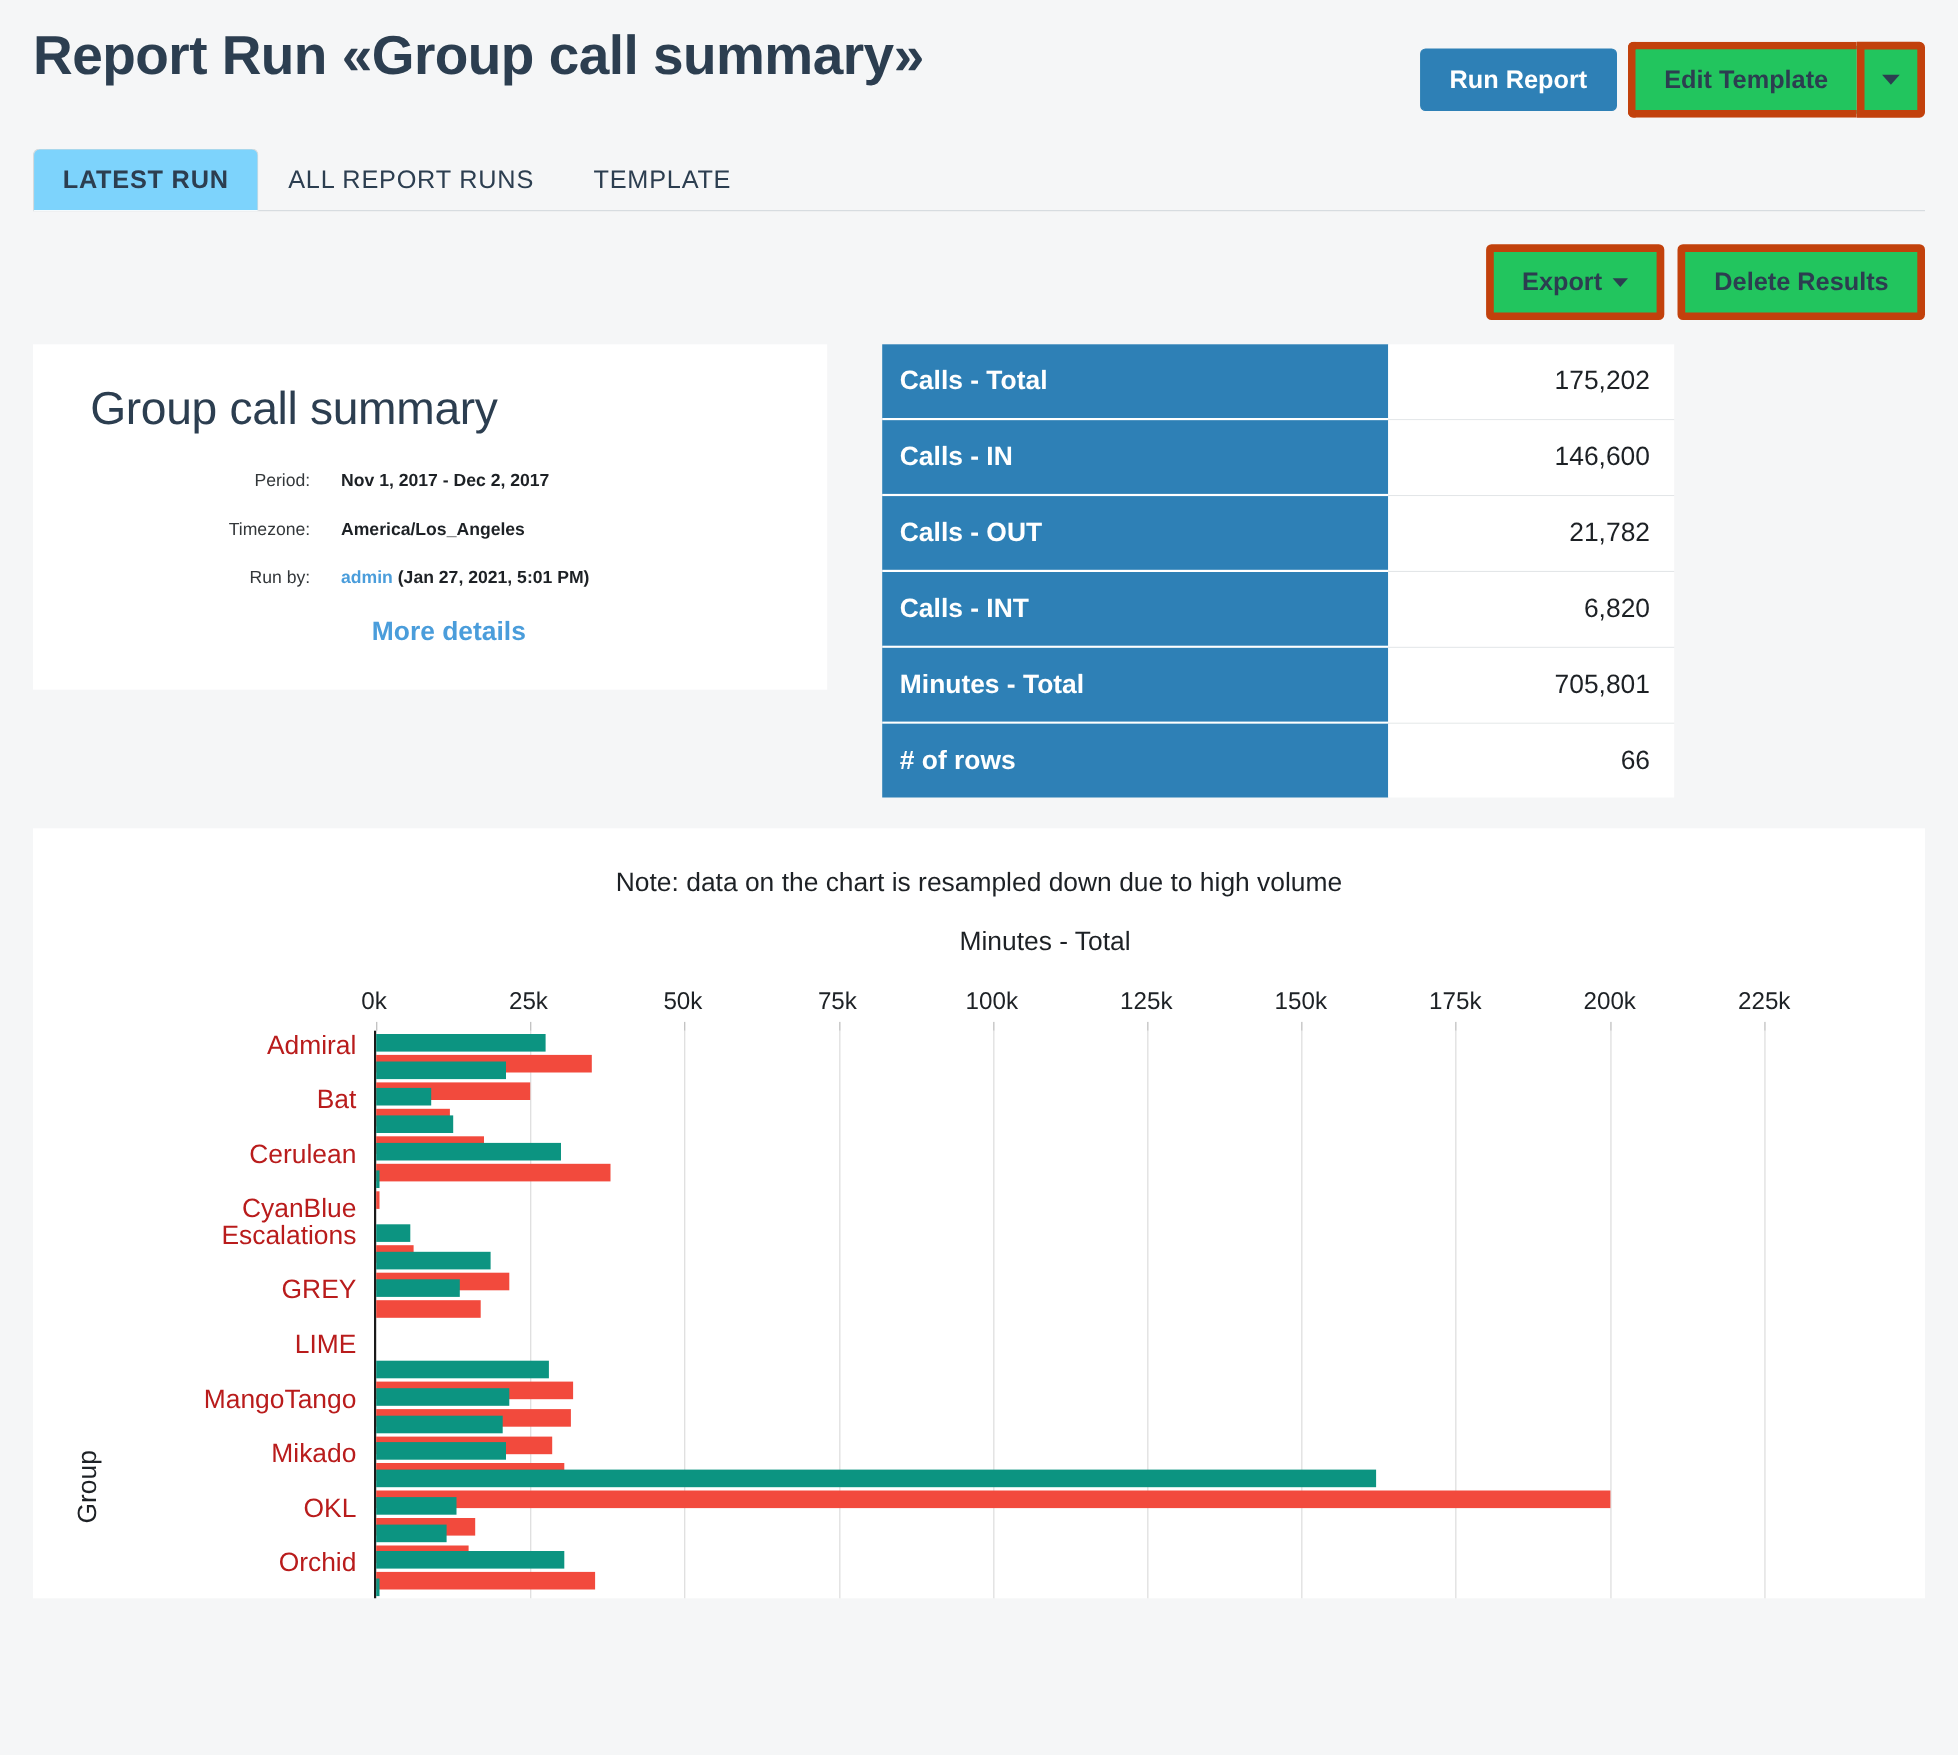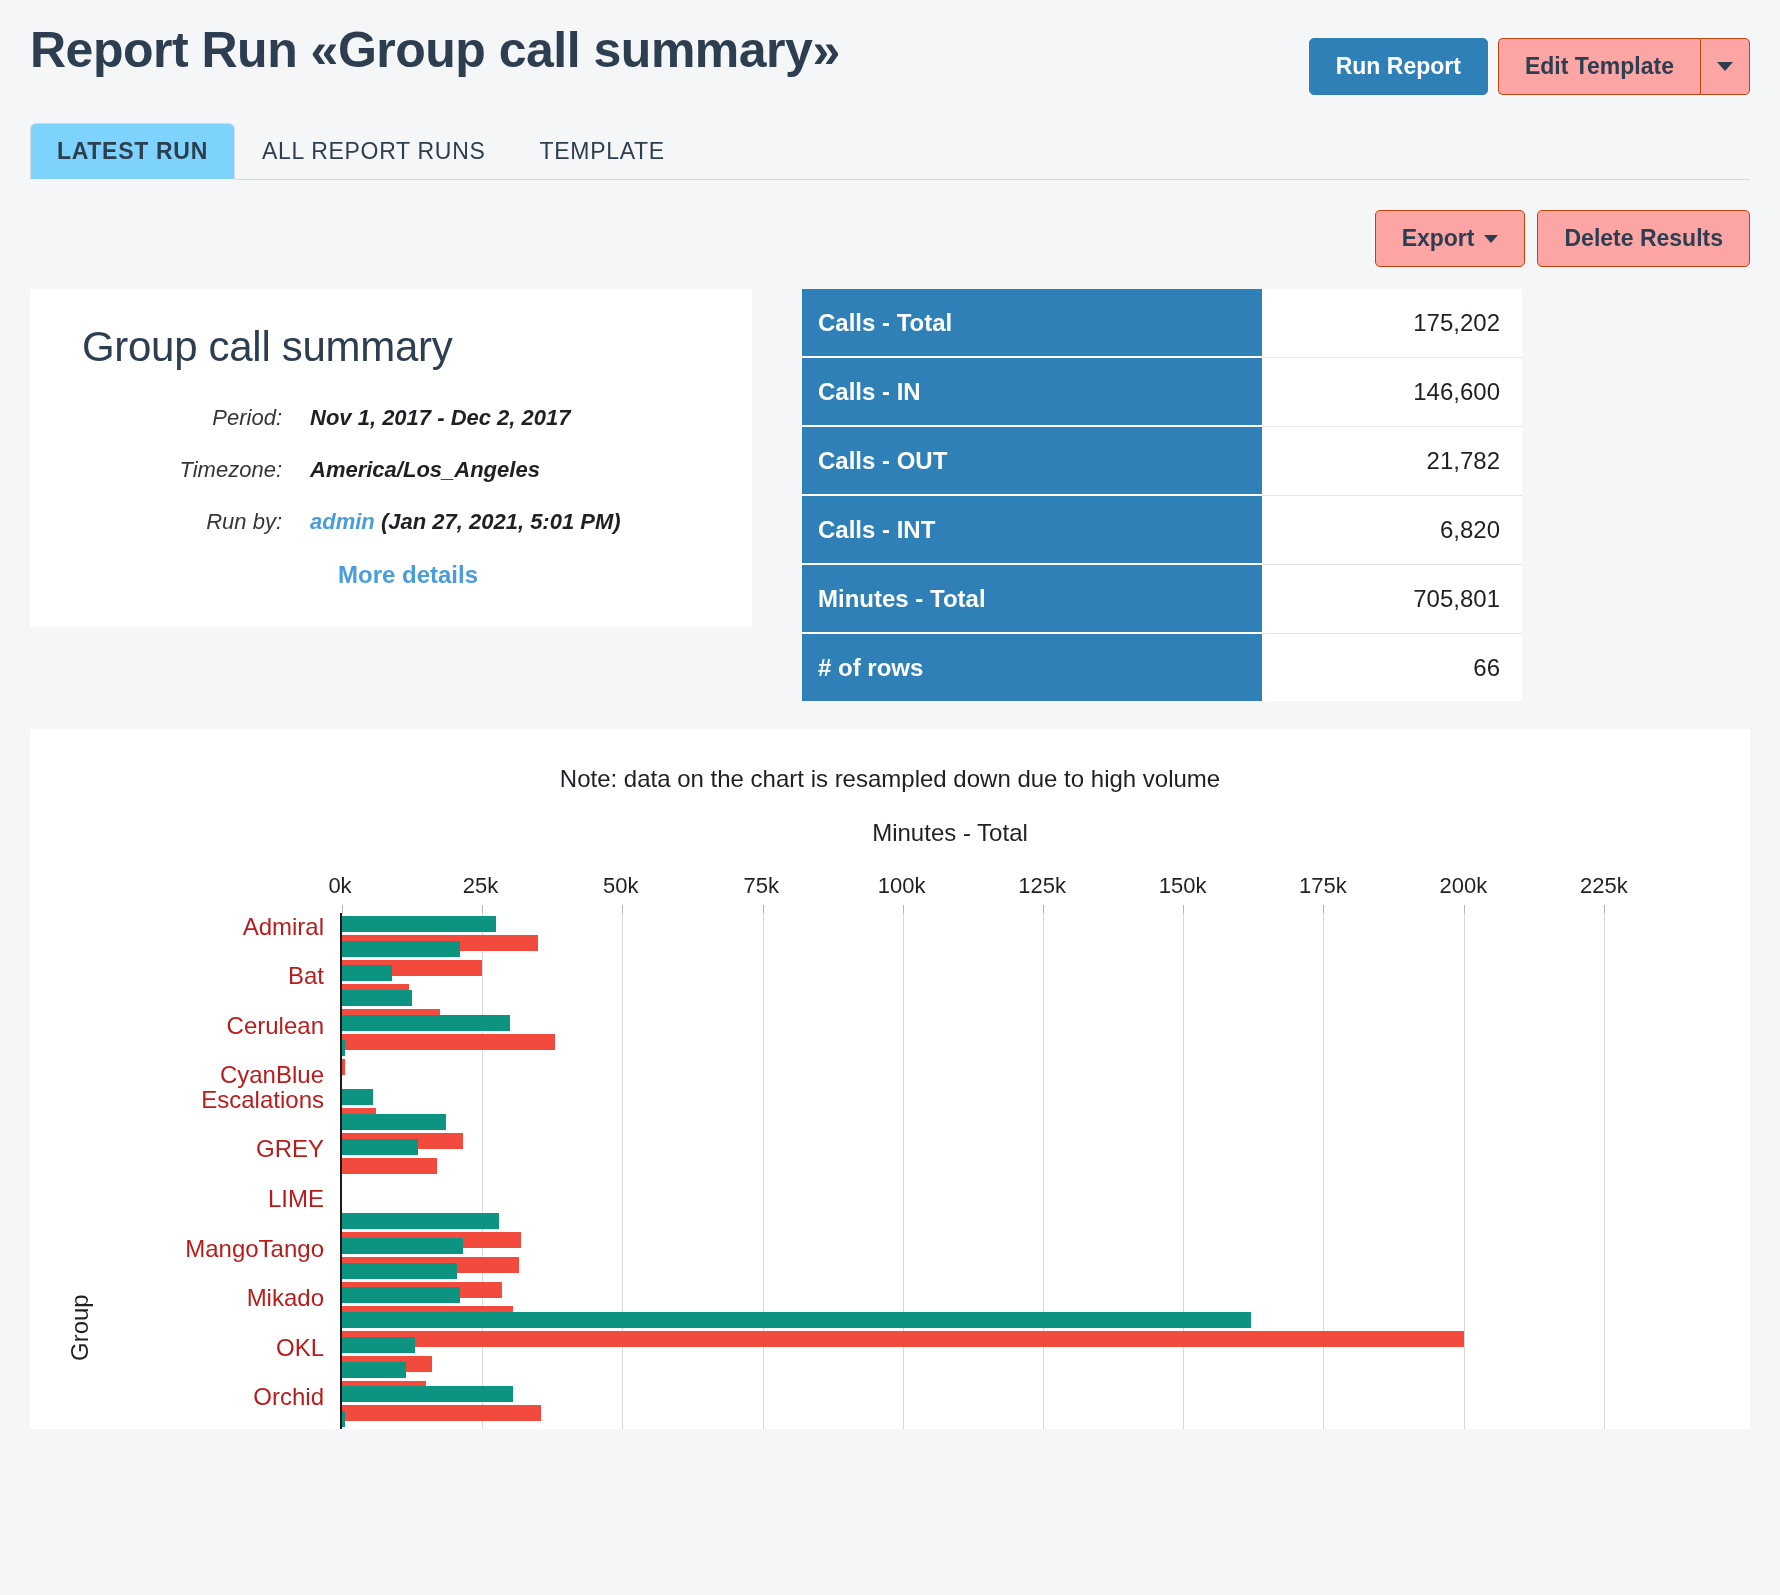--- a/index.html
+++ b/index.html
@@ -25,21 +25,21 @@
     font-family: "Liberation Sans", sans-serif;
     font-size: 23px; font-weight: bold;
     border-radius: 5px; cursor: pointer; box-sizing: border-box;
     display: inline-flex; align-items: center; justify-content: center;
   }
   .btn-primary {
     background: #2e80b6; color: #ffffff; border: 1px solid #2e80b6;
     padding: 14px 26px;
   }
   .btn-default {
-    background: #fca5a5; color: #2c3e50; border: 1px solid #c2410c;
+    background: #22c55e; color: #2c3e50; border: 7px solid #c2410c;
     padding: 14px 26px;
   }
   .btn-group { display: flex; margin-left: 10px; }
   .btn-group .btn-default:first-child { border-radius: 5px 0 0 5px; border-right: none; }
   .btn-caret-only {
     border-radius: 0 5px 5px 0; padding: 14px 16px;
   }
   .caret {
     display: inline-block; width: 0; height: 0;
     border-left: 8px solid transparent; border-right: 8px solid transparent;
@@ -80,21 +80,21 @@
     align-items: flex-start;
   }
   .info-card {
     background: #ffffff; width: 722px; box-sizing: border-box;
     padding: 34px 30px 38px 30px;
   }
   .info-title {
     font-size: 42px; font-weight: normal; color: #2c3e50;
     margin: 0 0 34px 22px; letter-spacing: -0.3px;
   }
-  .info-line { display: flex; margin-bottom: 26px; font-size: 22px; font-style: italic; }
+  .info-line { display: flex; margin-bottom: 26px; font-size: 16px; }
   .info-label {
     width: 250px; text-align: right; padding-right: 28px;
     color: #33373a; font-weight: normal; box-sizing: border-box;
   }
   .info-value { font-weight: bold; color: #1d2125; }
   .link { color: #4a9ddb; font-weight: bold; cursor: pointer; }
   .more-details { margin-left: 278px; font-size: 24px; }
 
   
   .stats-table {

